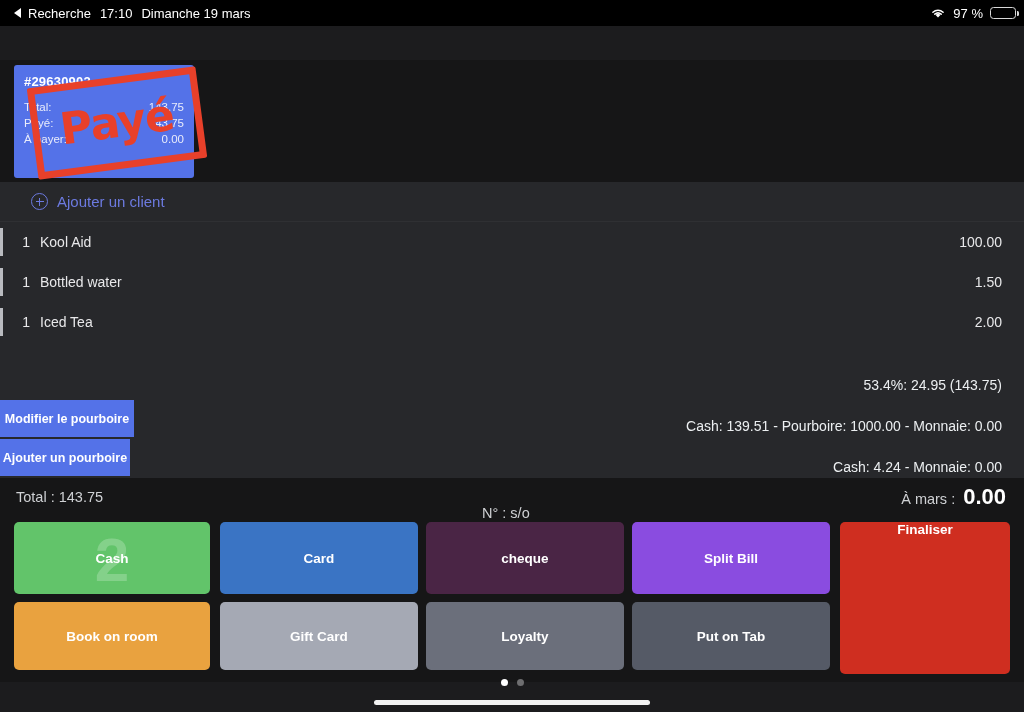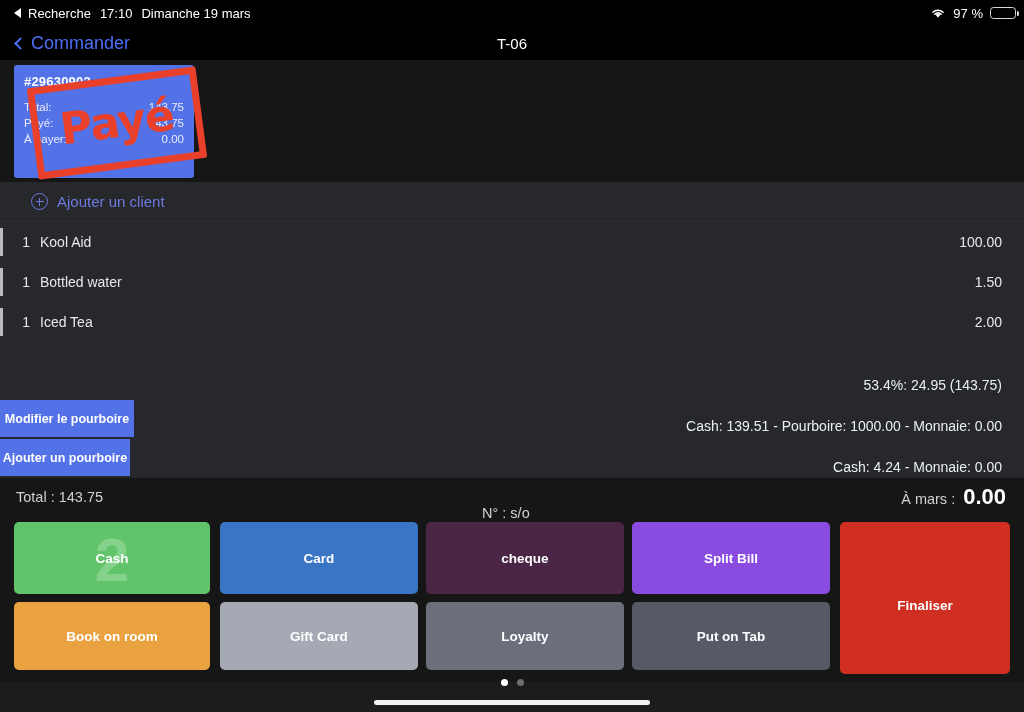--- a/index.html
+++ b/index.html
@@ -263,27 +263,20 @@
         <path d="M2.9 5.2 a7.6 7.6 0 0 1 10.2 0" stroke="#fff" stroke-width="1.5" fill="none" stroke-linecap="round"></path>
         <path d="M4.8 7.2 a5 5 0 0 1 6.4 0" stroke="#fff" stroke-width="1.5" fill="none" stroke-linecap="round"></path>
       </svg>
       <span>97 %</span>
       <span class="batt">
         <span class="batt-fill" style="width:95%"></span>
       </span>
     </div>
   </div>
 
-  <div class="navbar">
-    <div class="nav-back">
-      <span class="chev-left"></span>
-      <span>Commander</span>
-    </div>
-    <div class="nav-title">T-06</div>
-  </div>
 
   <div class="card-strip">
     <div class="order-card">
       <div class="oc-num">#29630902</div>
       <div class="oc-row">
         <span>Total:</span>
         <span>143.75</span>
       </div>
       <div class="oc-row">
         <span>Payé:</span>
@@ -355,21 +348,21 @@
     </div>
     <div class="pay-btn" style="left:220px; top:4px; width:198px; height:72px; background:#3a74c4;">
       <span class="pay-label">Card</span>
     </div>
     <div class="pay-btn" style="left:426px; top:4px; width:198px; height:72px; background:#4a2545;">
       <span class="pay-label">cheque</span>
     </div>
     <div class="pay-btn" style="left:632px; top:4px; width:198px; height:72px; background:#8a4ce0;">
       <span class="pay-label">Split Bill</span>
     </div>
-    <div class="pay-btn" style="left:840px; top:4px; width:170px; height:152px; background:#cf2e20; align-items:flex-start; padding-top:76px;">
+    <div class="pay-btn" style="left:840px; top:4px; width:170px; height:152px; background:#cf2e20; align-items:flex-start; ">
       <span class="pay-label">Finaliser</span>
     </div>
     <div class="pay-btn" style="left:14px; top:84px; width:196px; height:68px; background:#e9a23f;">
       <span class="pay-label">Book on room</span>
     </div>
     <div class="pay-btn" style="left:220px; top:84px; width:198px; height:68px; background:#a5a9b4;">
       <span class="pay-label">Gift Card</span>
     </div>
     <div class="pay-btn" style="left:426px; top:84px; width:198px; height:68px; background:#6b6f7b;">
       <span class="pay-label">Loyalty</span>

